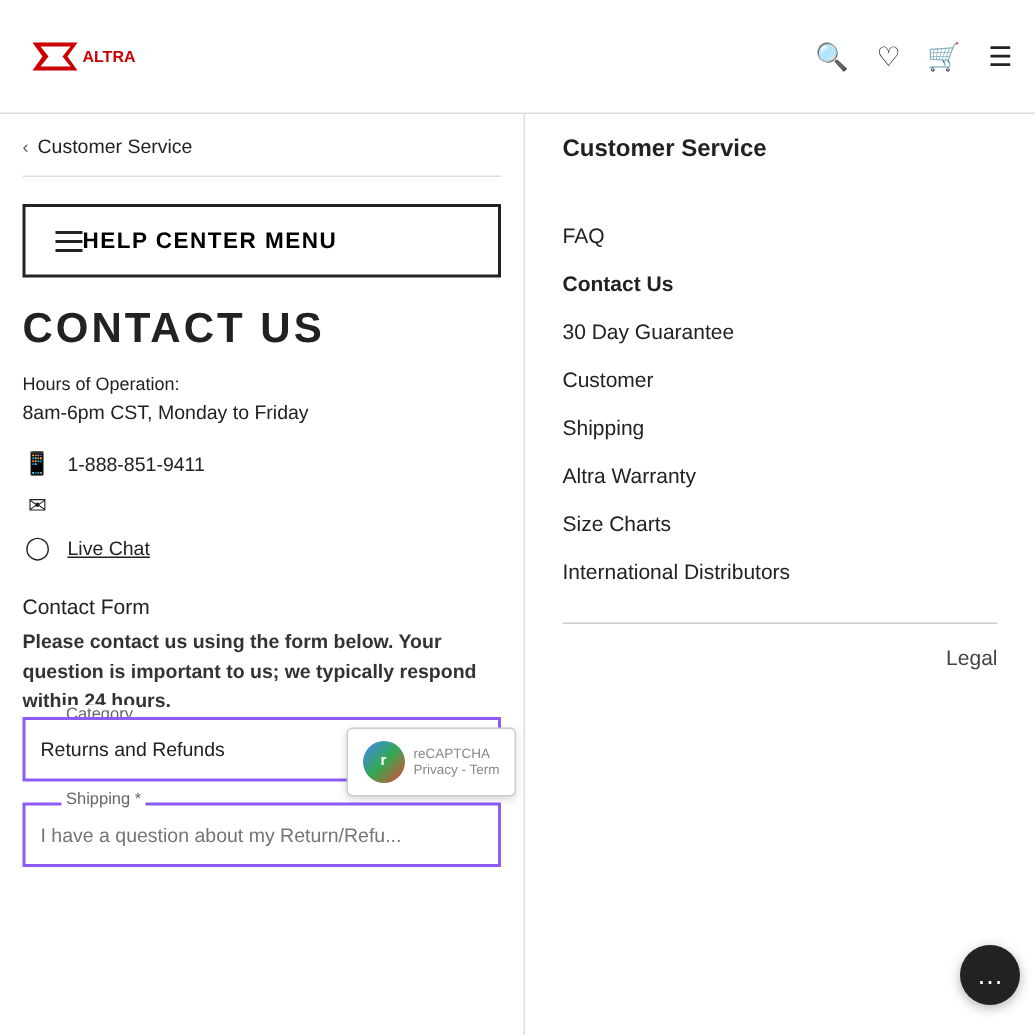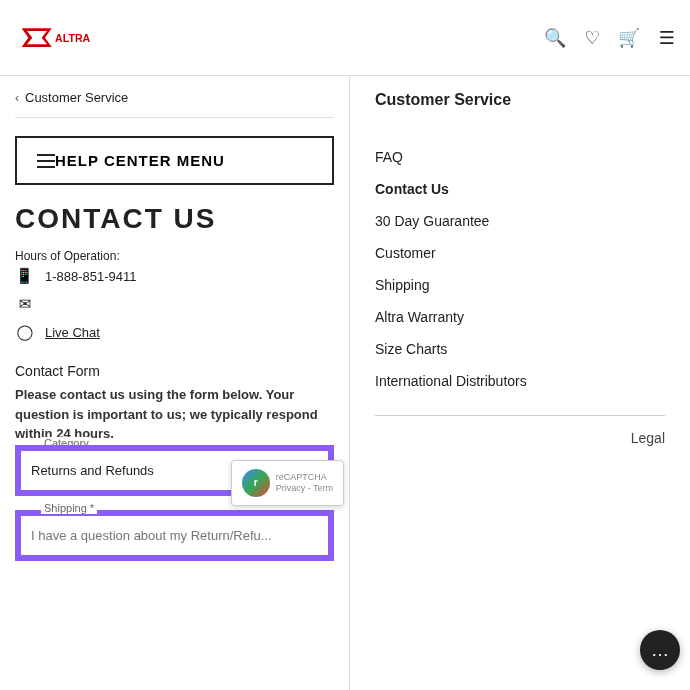--- a/index.html
+++ b/index.html
@@ -168,21 +168,21 @@
       position: absolute;
       top: -8px;
       left: 26px;
       background: #fff;
       font-size: 11px;
       color: #666;
       padding: 0 3px;
     }
     .form-group select, .form-group input {
       width: 100%;
-      border: 6px solid #8b5cf6;
+      border: 2px solid #8b5cf6;
       padding: 12px 10px;
       font-size: 13px;
       background: #fff;
       color: #222;
       appearance: none;
       -webkit-appearance: none;
     }
     .form-group .select-wrapper {
       position: relative;
     }
@@ -332,20 +332,21 @@
         <span></span>
         <span></span>
         <span></span>
       </div>
       <span>HELP CENTER MENU</span>
     </button>
 
     <h1 class="page-title">CONTACT US</h1>
 
     <p class="hours-label">Hours of Operation:</p>
+    <p class="hours-value">8am-6pm CST, Monday to Friday</p>
 
     <div class="contact-items">
       <div class="contact-item">
         <span class="contact-icon">📱</span>
         <span>1-888-851-9411</span>
       </div>
       <div class="contact-item">
         <span class="contact-icon">✉</span>
       </div>
       <div class="contact-item">

